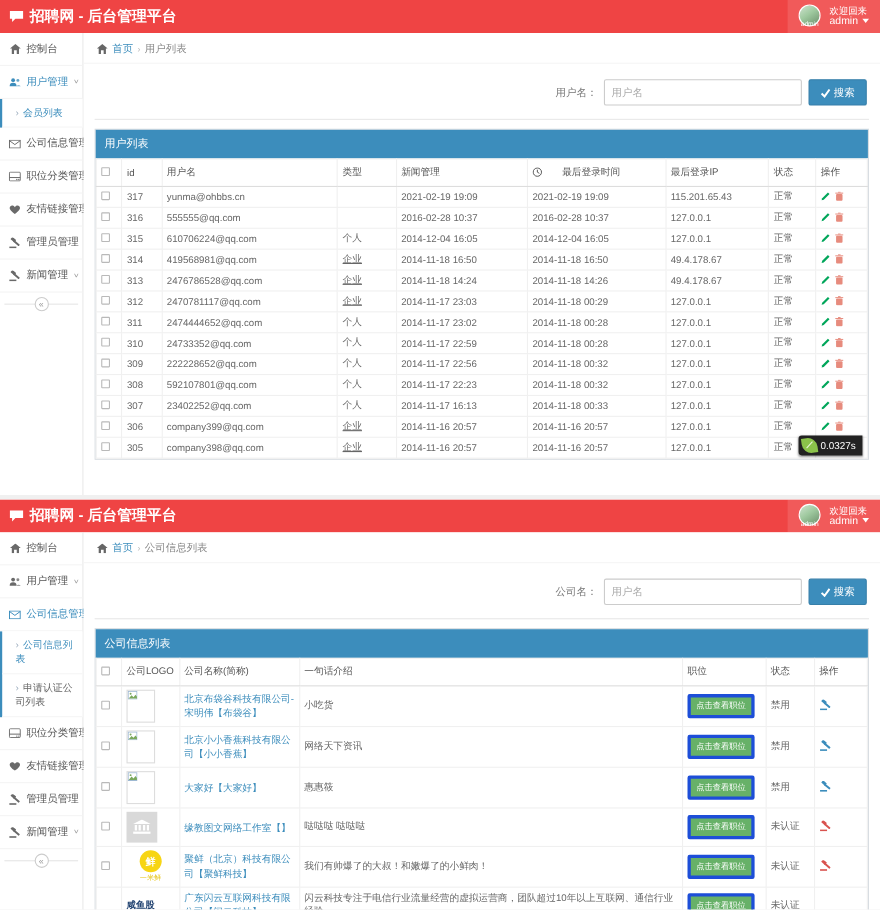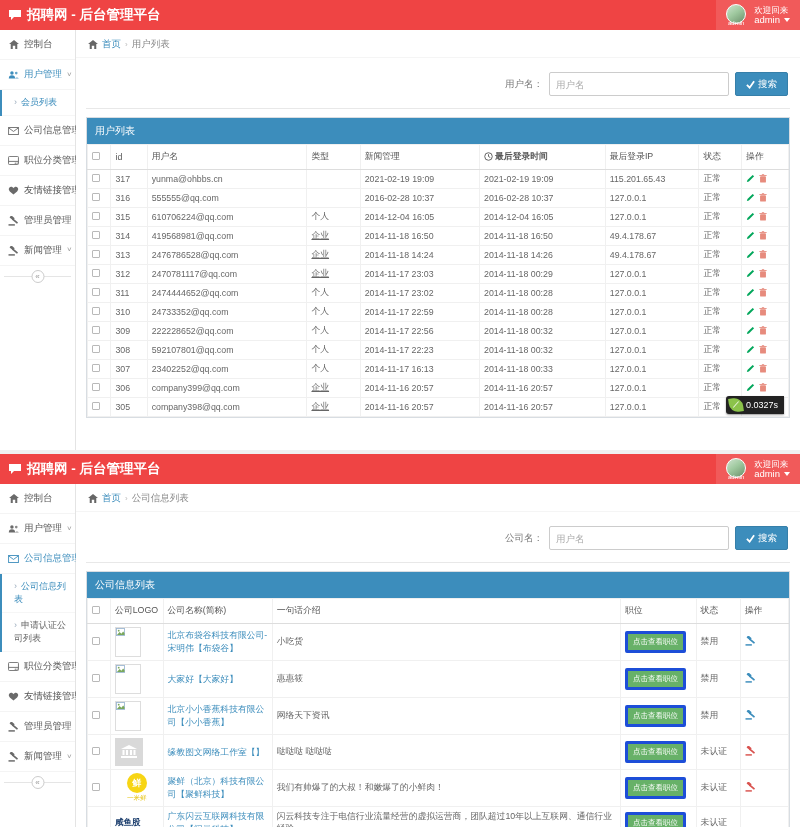--- a/index.html
+++ b/index.html
@@ -54,21 +54,21 @@
   .panel { margin:8px 10px 0 10px; border:1px solid #d8dde2; }
   .panel-heading { background:#3c8dbc; color:#fff; font-size:10px; padding:6px 8px; }
   table { border-collapse:collapse; width:100%; table-layout:fixed; }
   th, td { border:1px solid #f0f0f0; font-weight:normal; text-align:left; padding:3px 4px; font-size:8.8px; color:#666; overflow:hidden; }
   thead th { color:#555; padding:6px 4px; border-bottom:1px solid #ddd; }
   .cb { width:8px; height:8px; border:1px solid #b9b9b9; background:#fff; display:inline-block; border-radius:1px; cursor:pointer; }
   td.ops { white-space:nowrap; }
   .ico-edit { color:#00a65a; margin-right:4px; cursor:pointer; display:inline-block; }
   .ico-del { color:#e78b7d; cursor:pointer; display:inline-block; }
   .type-ent { text-decoration:underline; cursor:pointer; }
-  .clockhead { display:inline-flex; align-items:center; gap:2px;font-weight:bold; }
+  .clockhead { display:inline-flex; align-items:center; gap:18px; }
 
   
   .logo-box { width:26px; height:30px; border:1px solid #ddd; background:#fff; position:relative; }
   .logo-bank { width:28px; height:28px; background:#d9d9d9; display:flex; align-items:center; justify-content:center; color:#fff; }
   .logo-badge { text-align:center; }
   .logo-badge .circ { width:20px; height:20px; border-radius:50%; background:#f7d514; color:#fff; font-size:9px; line-height:20px; text-align:center; margin:0 auto; font-weight:bold; }
   .logo-badge .cap { color:#e6c414; font-size:6.5px; margin-top:1px; white-space:nowrap; }
   .logo-text { color:#1d3f6e; font-size:8.5px; font-weight:bold; white-space:nowrap; }
   .comp-link { color:#3c8dbc; cursor:pointer; line-height:1.45; }
   .badge-green { display:inline-block; background:#67b168; border:3px solid #1d4ed8; color:#fff; font-size:7.5px; padding:3px 5px; border-radius:2px; cursor:pointer; white-space:nowrap; }
@@ -644,41 +644,41 @@
               </tr>
               <tr>
                 <td><span class="cb"></span></td>
                 <td>
                   <div class="logo-box"><svg width="9" height="8" viewBox="0 0 10 9">
                       <rect x="0.5" y="0.5" width="9" height="8" fill="none" stroke="#9db8d2"></rect>
                       <circle cx="3" cy="3" r="1" fill="#7aa85c"></circle>
                       <path d="M1 8 L4 4.5 L6 6.5 L8 4 L9.5 6 V8 Z" fill="#7aa85c"></path>
                     </svg></div>
                 </td>
-                <td><span class="comp-link">大家好【大家好】</span></td>
-                <td>惠惠筱</td>
+                <td><span class="comp-link">北京小小香蕉科技有限公司【小小香蕉】</span></td>
+                <td>网络天下资讯</td>
                 <td><span class="badge-green">点击查看职位</span></td>
                 <td>禁用</td>
                 <td class="ops"><span class="gavel-blue"><svg width="11" height="10" viewBox="0 0 12 11">
                       <rect x="2" y="0.5" width="5" height="3" rx="0.5" transform="rotate(40 4.5 2)" fill="currentColor"></rect>
                       <rect x="4" y="4" width="7.5" height="2" rx="0.5" transform="rotate(40 7 5)" fill="currentColor"></rect>
                       <rect x="0.5" y="9" width="7" height="1.6" fill="currentColor"></rect>
                     </svg></span></td>
               </tr>
               <tr>
                 <td><span class="cb"></span></td>
                 <td>
                   <div class="logo-box"><svg width="9" height="8" viewBox="0 0 10 9">
                       <rect x="0.5" y="0.5" width="9" height="8" fill="none" stroke="#9db8d2"></rect>
                       <circle cx="3" cy="3" r="1" fill="#7aa85c"></circle>
                       <path d="M1 8 L4 4.5 L6 6.5 L8 4 L9.5 6 V8 Z" fill="#7aa85c"></path>
                     </svg></div>
                 </td>
-                <td><span class="comp-link">北京小小香蕉科技有限公司【小小香蕉】</span></td>
-                <td>网络天下资讯</td>
+                <td><span class="comp-link">大家好【大家好】</span></td>
+                <td>惠惠筱</td>
                 <td><span class="badge-green">点击查看职位</span></td>
                 <td>禁用</td>
                 <td class="ops"><span class="gavel-blue"><svg width="11" height="10" viewBox="0 0 12 11">
                       <rect x="2" y="0.5" width="5" height="3" rx="0.5" transform="rotate(40 4.5 2)" fill="currentColor"></rect>
                       <rect x="4" y="4" width="7.5" height="2" rx="0.5" transform="rotate(40 7 5)" fill="currentColor"></rect>
                       <rect x="0.5" y="9" width="7" height="1.6" fill="currentColor"></rect>
                     </svg></span></td>
               </tr>
               <tr>
                 <td><span class="cb"></span></td>

